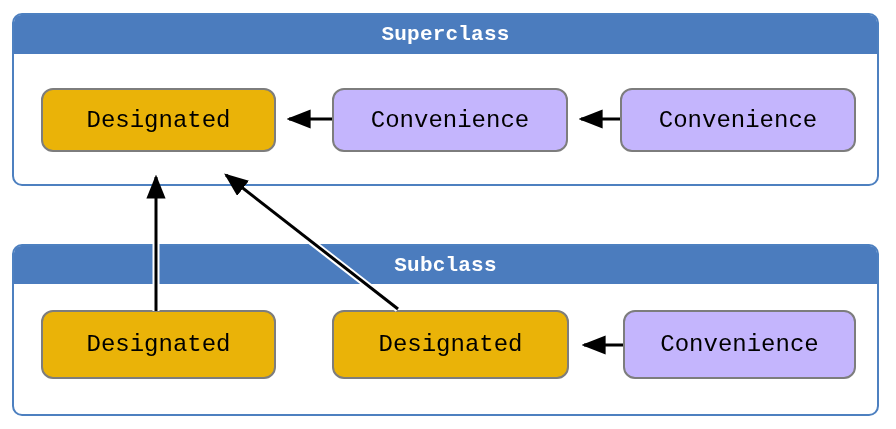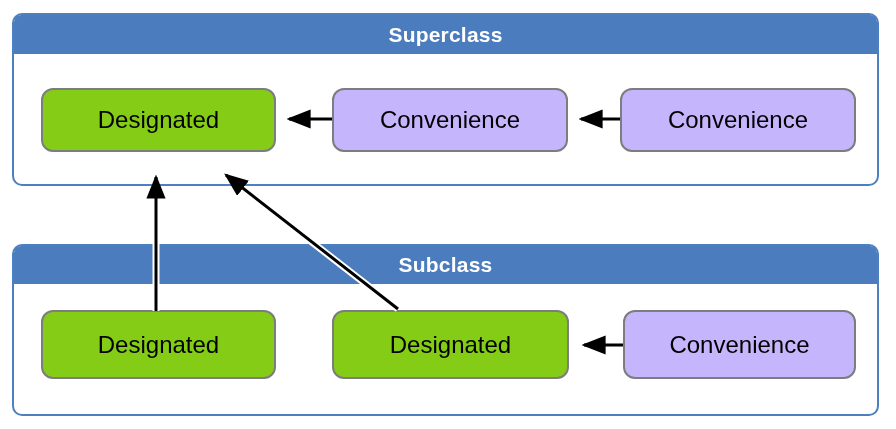--- a/index.html
+++ b/index.html
@@ -7,20 +7,21 @@
     padding: 0;
     background: #ffffff;
     font-family: "Liberation Sans", sans-serif;
   }
   .canvas {
     position: relative;
     width: 896px;
     height: 429px;
     background: #ffffff;
     overflow: hidden;
+    font-family: Liberation Mono, monospace;
   }
   .container {
     position: absolute;
     left: 12px;
     width: 867px;
     border: 2px solid #4d80c0;
     border-radius: 10px;
     background: #ffffff;
     box-sizing: border-box;
   }
@@ -48,21 +49,21 @@
     border-radius: 12px;
     display: flex;
     align-items: center;
     justify-content: center;
     z-index: 2;
   }
   .box span {
     font-size: 24px;
     color: #000000;
   }
-  .box.designated  { background: #84cc16; }
+  .box.designated  { background: #eab308; }
   .box.convenience { background: #c4b5fd; }
 
   
   .pos-s-des   { left: 41px;  top: 88px; width: 235px; height: 64px; }
   .pos-s-conv1 { left: 332px; top: 88px; width: 236px; height: 64px; }
   .pos-s-conv2 { left: 620px; top: 88px; width: 236px; height: 64px; }
   
   .pos-b-des1  { left: 41px;  top: 310px; width: 235px; height: 69px; }
   .pos-b-des2  { left: 332px; top: 310px; width: 237px; height: 69px; }
   .pos-b-conv  { left: 623px; top: 310px; width: 233px; height: 69px; }

